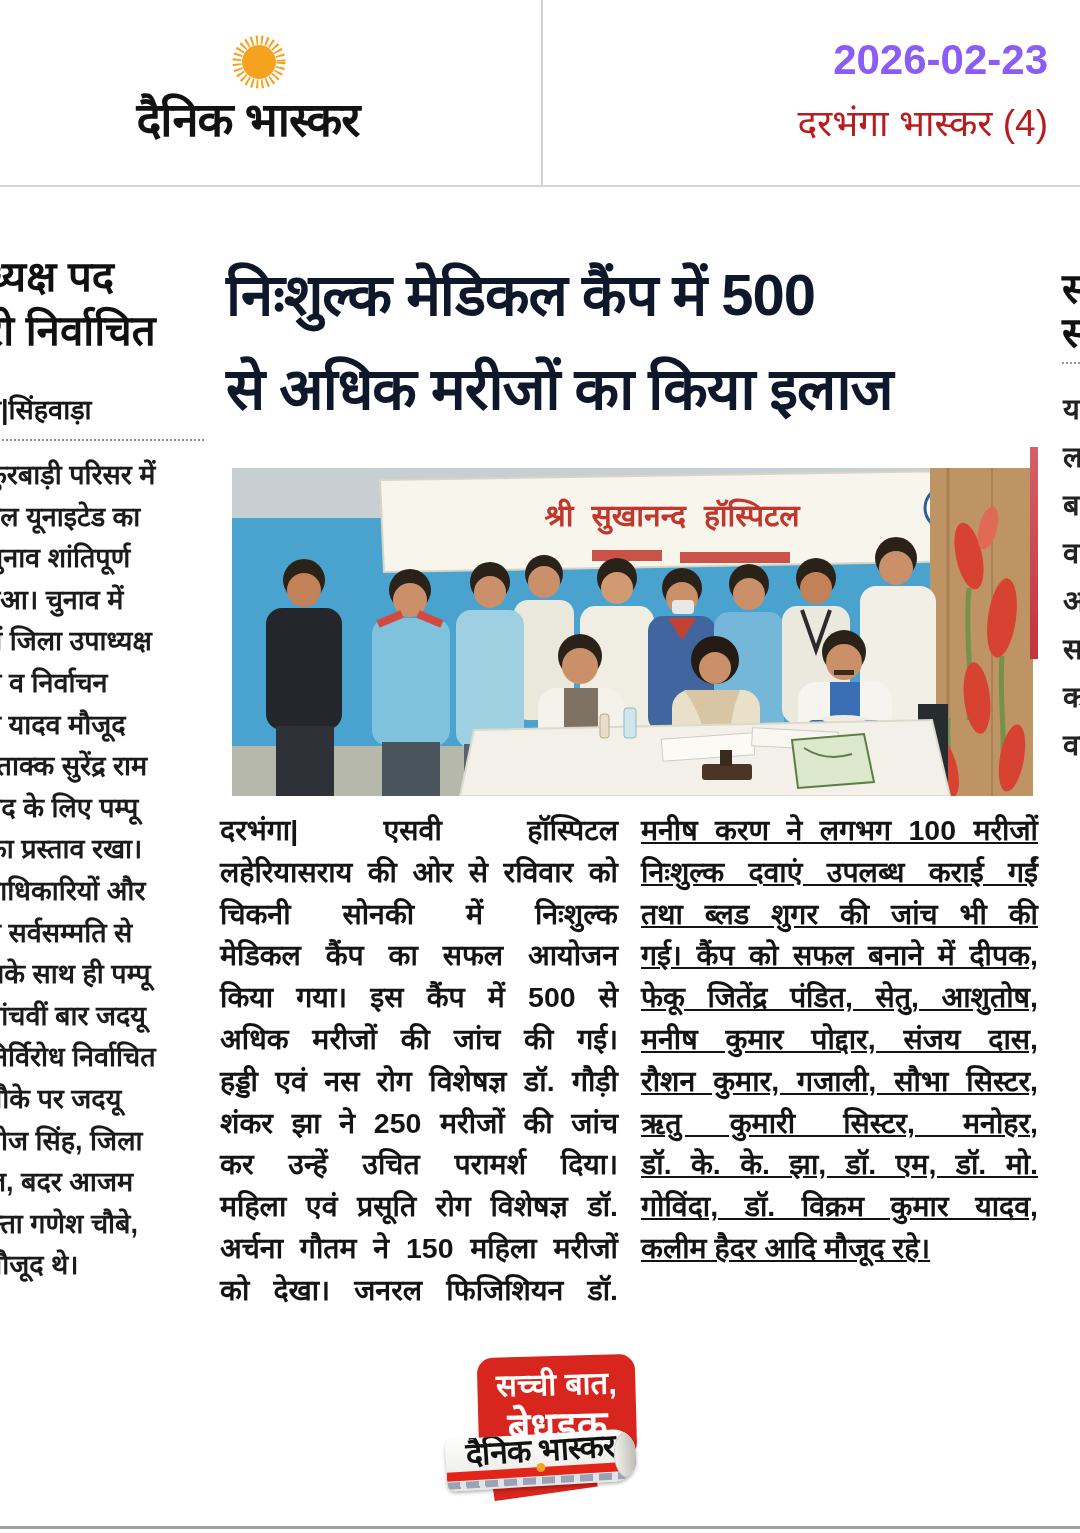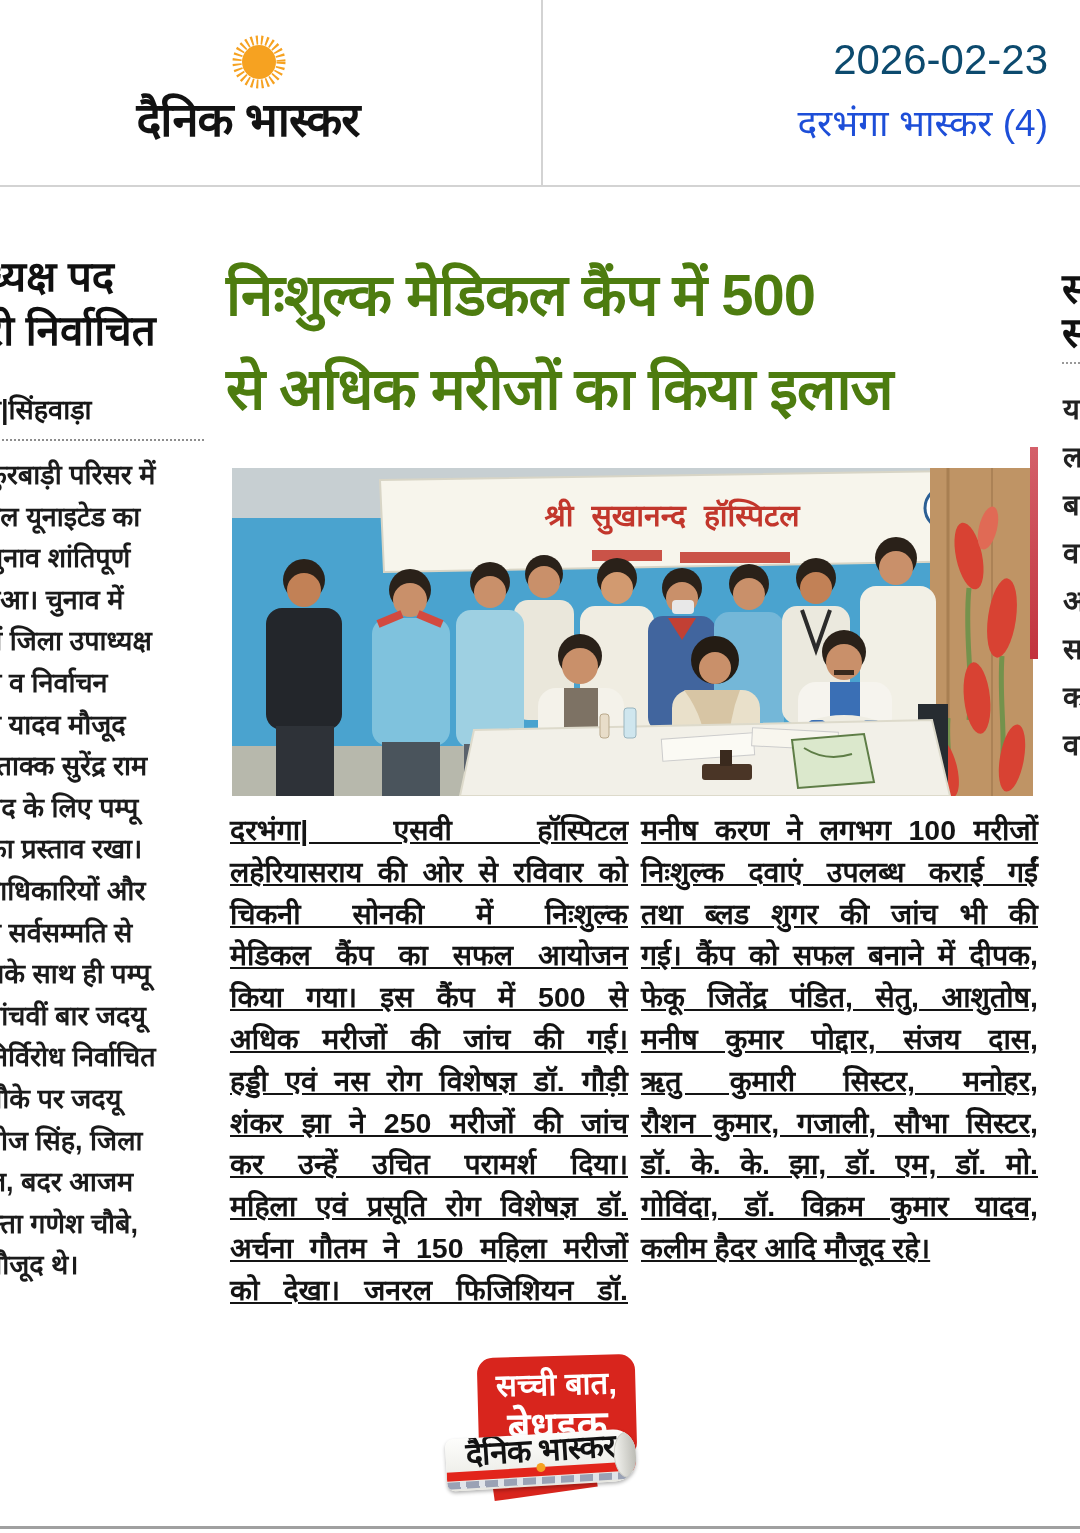--- a/index.html
+++ b/index.html
@@ -5,40 +5,40 @@
   html,body{margin:0;padding:0;background:#ffffff;}
   #page{position:relative;width:1080px;height:1533px;background:#fff;overflow:hidden;
         font-family:"Liberation Sans","DejaVu Sans",sans-serif;color:#161616;}
 
   
   .hdr-vrule{position:absolute;left:541px;top:0;width:2px;height:185px;background:#d3d3d3;}
   .hdr-hrule{position:absolute;left:0;top:185px;width:1080px;height:2px;background:#d3d3d3;}
   .sun-wrap{position:absolute;left:231px;top:34px;width:56px;height:56px;}
   .brand{position:absolute;left:58px;top:86px;width:380px;text-align:center;
          font-size:47px;font-weight:800;color:#121212;letter-spacing:-1px;white-space:nowrap;}
-  .hdr-date{position:absolute;right:32px;top:36px;font-size:42px;color:#0c4a6e;text-align:right;}
-  .hdr-edition{position:absolute;right:32px;top:96px;font-size:37px;color:#1d4ed8;text-align:left;}
+  .hdr-date{position:absolute;right:32px;top:36px;font-size:42px;color:#8b5cf6;text-align:right;font-weight:bold;}
+  .hdr-edition{position:absolute;right:32px;top:96px;font-size:37px;color:#b91c1c;text-align:left;}
 
   
   .leftcol{position:absolute;left:-14px;top:250px;width:230px;}
   .leftcol .hl{font-size:42px;font-weight:800;line-height:54px;white-space:nowrap;color:#101010;}
   .leftcol .byline{margin-top:32px;font-size:27px;font-weight:700;white-space:nowrap;}
   .leftcol .dotrule{margin-top:12px;width:218px;border-top:2px dotted #8d8d8d;}
   .leftcol .body{margin-top:14px;}
   .leftcol .bl{font-size:27px;font-weight:600;line-height:41.6px;white-space:nowrap;color:#1b1b1b;}
 
   
   .headline{position:absolute;left:226px;top:248px;width:812px;font-size:58px;line-height:94px;
-            font-weight:800;color:#4d7c0f;white-space:nowrap;letter-spacing:-1px;}
+            font-weight:800;color:#0f172a;white-space:nowrap;letter-spacing:-1px;}
   .photo{position:absolute;left:232px;top:468px;width:801px;height:328px;overflow:hidden;font-family:Liberation Mono, monospace;}
   .photo svg{display:block;}
   .col{position:absolute;top:810px;font-weight:700;color:#141414;}
   .col .ln{font-size:28.5px;line-height:41.8px;text-align:justify;text-align-last:justify;height:41.8px;overflow:visible;}
   .col .ln.nj{text-align:right;text-align-last:left;}
-  .col1{left:230px;width:398px;text-decoration:underline;}
+  .col1{left:220px;width:398px;}
   .col2{left:641px;width:397px;text-decoration:underline;}
 
   
   .rfrag-b{position:absolute;left:1062px;font-size:42px;font-weight:800;white-space:nowrap;color:#101010;}
   .rfrag{position:absolute;left:1063px;font-size:29px;font-weight:600;white-space:nowrap;color:#222;}
   .rdot{position:absolute;left:1062px;top:362px;width:26px;border-top:2px dotted #999;}
   .redsliver{position:absolute;left:1030px;top:447px;width:8px;height:212px;
              background:linear-gradient(180deg,#d4606a,#c2333d);}
 
   
@@ -249,22 +249,22 @@
     <div class="ln">अर्चना गौतम ने 150 महिला मरीजों</div>
     <div class="ln">को देखा। जनरल फिजिशियन डॉ.</div>
   </div>
   <div class="col col2">
     <div class="ln">मनीष करण ने लगभग 100 मरीजों</div>
     <div class="ln">निःशुल्क दवाएं उपलब्ध कराई गईं</div>
     <div class="ln">तथा ब्लड शुगर की जांच भी की</div>
     <div class="ln">गई। कैंप को सफल बनाने में दीपक,</div>
     <div class="ln">फेकू जितेंद्र पंडित, सेतु, आशुतोष,</div>
     <div class="ln">मनीष कुमार पोद्दार, संजय दास,</div>
+    <div class="ln">रौशन कुमार, गजाली, सौभा सिस्टर,</div>
     <div class="ln">ऋतु कुमारी सिस्टर, मनोहर,</div>
-    <div class="ln">रौशन कुमार, गजाली, सौभा सिस्टर,</div>
     <div class="ln">डॉ. के. के. झा, डॉ. एम, डॉ. मो.</div>
     <div class="ln">गोविंदा, डॉ. विक्रम कुमार यादव,</div>
     <div class="ln nj">कलीम हैदर आदि मौजूद रहे।</div>
   </div>
 
   <div class="rfrag-b" style="top:258px">सं</div>
   <div class="rfrag-b" style="top:302px">सं</div>
   <div class="rdot"></div>
   <div class="redsliver"></div>
   <div class="rfrag" style="top:388px">य</div>

